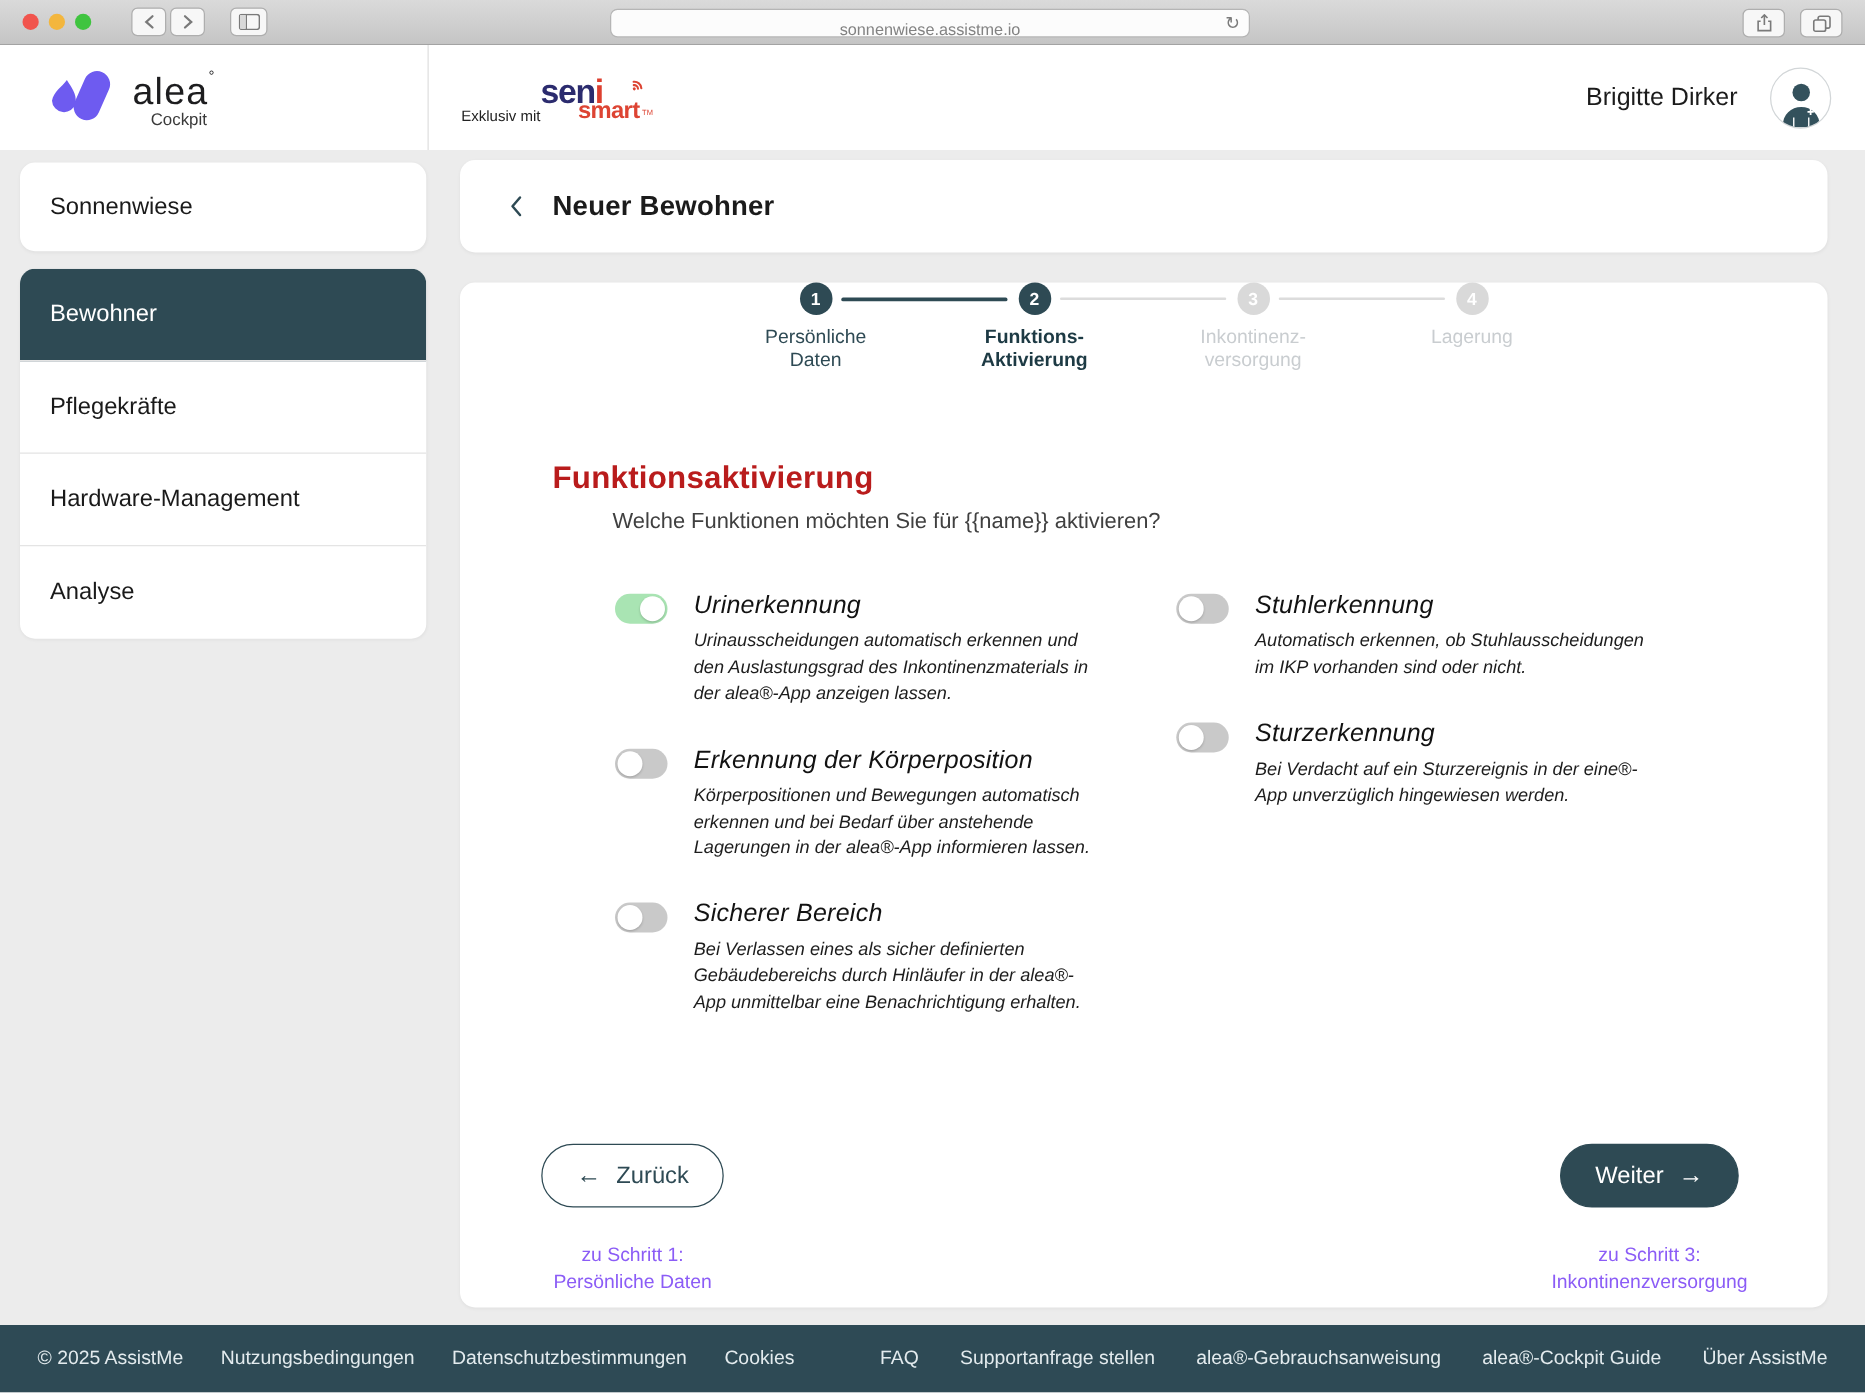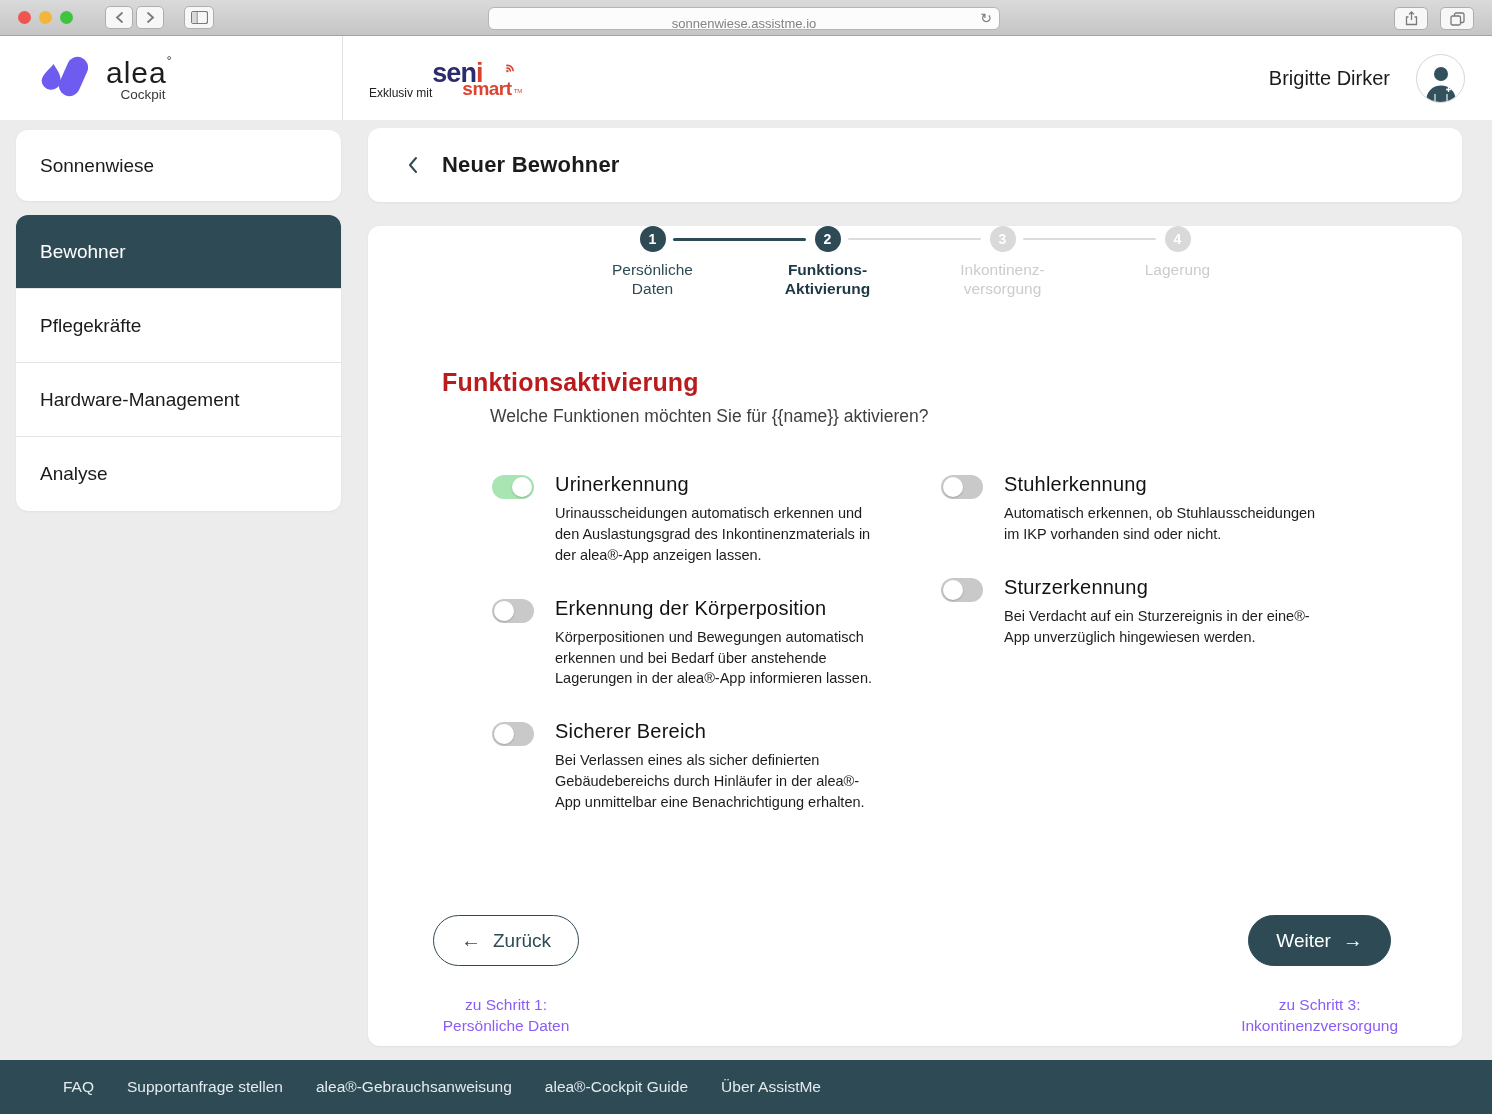--- a/index.html
+++ b/index.html
@@ -67,21 +67,21 @@
   .step.upcoming .step-label { color:#c9cdd0; }
   .connector { position:absolute; top:12px; border-radius:2px; }
   .connector.dark { height:3px; background:#2e4a54; }
   .connector.light { height:2px; background:#dcdcdc; }
 
   
   .section-title { position:absolute; left:74px; top:142px; font-size:25px; font-weight:700; color:#b91c1c; letter-spacing:0.2px; }
   .section-subtitle { position:absolute; left:74px; top:180px; font-size:17.5px; color:#404040;margin-left:48px; }
 
   
-  .toggle-col { position:absolute; top:247px; width:386px; }
+  .toggle-col { position:absolute; top:247px; width:386px;font-style:italic; }
   .toggle-col.left { left:124px; }
   .toggle-col.right { left:573px; }
   .toggle-row { display:flex; align-items:flex-start; margin-bottom:31px; }
   .switch { flex:none; width:42px; height:24px; border-radius:12px; background:#c9c9c9; position:relative; cursor:pointer; margin-top:2px; }
   .switch .knob { position:absolute; top:2px; left:2px; width:20px; height:20px; border-radius:50%; background:#fff; box-shadow:0 1px 2px rgba(0,0,0,.2); }
   .switch.on { background:#a9e4b3; }
   .switch.on .knob { left:20px; }
   .toggle-text { margin-left:21px; width:330px; }
   .toggle-title { font-size:20px; color:#121212; letter-spacing:0.2px; }
   .toggle-desc { margin-top:7px; font-size:14.5px; line-height:1.44; color:#1d1d1d; }
@@ -326,20 +326,26 @@
           <span class="arrow">→</span>
         </div>
         <div class="nav-sub"><span>zu Schritt 3:</span><br><span>Inkontinenzversorgung</span></div>
       </div>
 
     </div>
   </div>
 </div>
 
 <div class="footer">
+  <div class="group left">
+    <span>© 2025 AssistMe</span>
+    <a>Nutzungsbedingungen</a>
+    <a>Datenschutzbestimmungen</a>
+    <a>Cookies</a>
+  </div>
   <div class="group right">
     <a>FAQ</a>
     <a>Supportanfrage stellen</a>
     <a>alea®-Gebrauchsanweisung</a>
     <a>alea®-Cockpit Guide</a>
     <a>Über AssistMe</a>
   </div>
 </div>
 
 </body></html>

